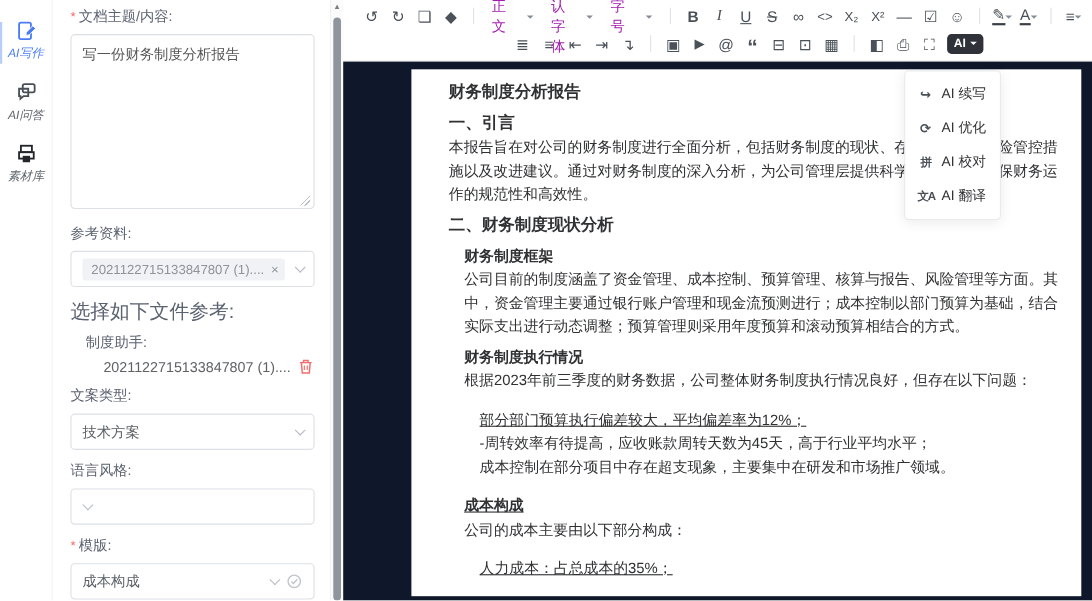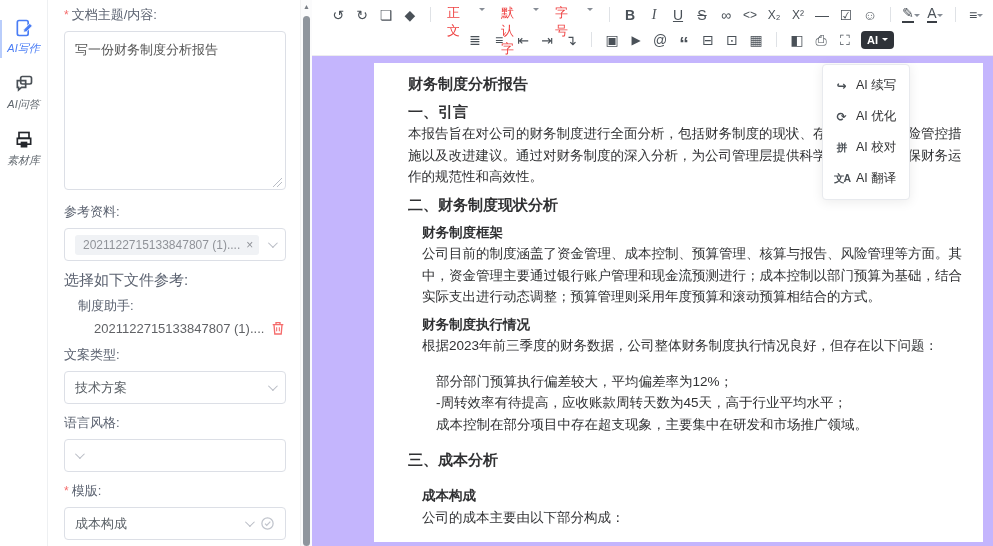--- a/index.html
+++ b/index.html
@@ -25,21 +25,21 @@
   .star { color:#f56c6c; margin-right:3px; font-size:12px; }
   .ta-wrap { position:relative; }
   textarea.topic { width:100%; height:159px; border:1px solid #dcdfe6; border-radius:4px; resize:none; padding:8px 10px; font-size:13px; color:#555; font-family:inherit; line-height:19px; outline:none; }
   .ta-wrap::after { content:""; position:absolute; right:4px; bottom:6px; width:9px; height:9px;
     background:linear-gradient(135deg,transparent 45%,#b9bdc5 45% 53%,transparent 53% 68%,#b9bdc5 68% 76%,transparent 76%); }
   .sel { height:33px; border:1px solid #dcdfe6; border-radius:4px; background:#fff; display:flex; align-items:center; padding:0 10px; font-size:13px; color:#5a6066; cursor:pointer; }
   .sel .grow { flex:1; }
   .chev { width:7px; height:7px; border-right:1.4px solid #b8bcc4; border-bottom:1.4px solid #b8bcc4; transform:rotate(45deg) translateY(-2px); flex:none; }
   .tag { background:#f0f2f5; border-radius:3px; font-size:12px; color:#909399; padding:3px 6px 3px 8px; display:flex; align-items:center; gap:6px; max-width:185px; }
   .tag .tag-x { color:#909399; font-size:12px; cursor:pointer; }
-  .hint-label { font-size:15px; color:#5b6270; margin-top:10px; }
+  .hint-label { font-size:18px; color:#5b6270; margin-top:10px; }
   .assistant-label { font-size:13px; color:#5b6270; margin:7px 0 0 14px; }
   .file-row { display:flex; align-items:center; margin:5px 0 0 30px; }
   .file-name { flex:1; font-size:13px; color:#606266; white-space:nowrap; overflow:hidden; }
   .trash { width:16px; height:16px; color:#f56c6c; cursor:pointer; flex:none; margin-left:6px; }
   .trash svg { width:16px; height:16px; display:block; }
   .okc { width:15px; height:15px; color:#c0c4cc; margin-left:8px; flex:none; }
   .okc svg { width:15px; height:15px; display:block; }
   .btn-row { display:flex; gap:9px; margin-top:13px; }
   .btn { background:#4a7df5; color:#fff; border:none; border-radius:4px; height:28px; font-size:13px; cursor:pointer; font-family:inherit; }
   .btn.generate { flex:1; }
@@ -56,36 +56,36 @@
   .tb-row { display:flex; align-items:center; height:25px; }
   .tb-row2 { justify-content:center; padding-left:46px; }
   .tb-btn { min-width:22px; height:22px; border:none; background:transparent; color:#4a5158; font-size:14px; line-height:20px; padding:0 3px; margin:0 1px; border-radius:3px; cursor:pointer; display:inline-flex; align-items:center; justify-content:center; font-family:inherit; }
   .g-bold { font-weight:bold; }
   .g-italic { font-style:italic; font-family:"Liberation Serif","DejaVu Serif",serif; }
   .g-underline { text-decoration:underline; }
   .g-strike { text-decoration:line-through; }
   .g-pen span, .g-fontcolor span { border-bottom:2px solid #3a3f45; line-height:15px; display:inline-block; }
   .g-quote { font-size:19px; font-weight:bold; line-height:10px; padding-top:8px; }
   .g-small { font-size:12px; }
-  .tb-sel { display:inline-flex; gap:19px; border:none; background:transparent; color:#ef4444; font-size:13px; padding:0 8px; height:22px; cursor:pointer; border-radius:3px; font-family:inherit; }
+  .tb-sel { display:inline-flex; align-items:center; gap:19px; border:none; background:transparent; color:#a21caf; font-size:13px; padding:0 8px; height:22px; cursor:pointer; border-radius:3px; font-family:inherit; }
   .crt { width:0; height:0; border:3.5px solid transparent; border-top-color:#878d96; margin-top:4px; }
   .tb-div { width:1px; height:15px; background:#dfe2e6; margin:0 8px; flex:none; }
   .tb-ai { display:inline-flex; align-items:center; gap:4px; background:#2f3339; color:#fff; border:none; border-radius:4px; font-size:11px; font-weight:bold; padding:3px 6px; margin-left:4px; cursor:pointer; font-family:inherit; }
   .tb-ai .crt { border-top-color:#fff; margin-top:3px; }
 
   
-  .canvas { flex:1; background:#c4b5fd; position:relative; overflow:hidden; }
+  .canvas { flex:1; background:#0f172a; position:relative; overflow:hidden; }
   .page { position:absolute; left:62px; top:7px; width:609px; height:479px; background:#fff; }
   .doc { padding:10px 20px 0 34px; font-size:13.5px; color:#303133; line-height:21.5px; }
   .b-h1 { font-size:15px; font-weight:bold; line-height:22px; }
   .b-h2 { font-size:15px; font-weight:bold; line-height:22px; margin-top:6px; }
   .b-h3 { font-weight:bold; margin-top:6px; }
   .ind1 { padding-left:14px; }
   .ind2 { padding-left:28px; }
-  .gap-top { margin-top:14px; }
+  .gap-top { margin-top:14px;text-decoration:underline; }
 
   
   .ai-menu { position:absolute; left:510px; top:8px; width:88px; background:#fff; border:1px solid #e8eaee; border-radius:4px; box-shadow:0 2px 12px rgba(0,0,0,.08); padding:5px 0; z-index:5; }
   .ai-menu-item { display:flex; align-items:center; gap:7px; padding:7px 11px; font-size:12.5px; color:#303133; cursor:pointer; white-space:nowrap; }
   .mi-icon { width:15px; color:#4a5056; font-size:12px; text-align:center; flex:none; font-weight:bold; }
   .mi-icon.txt { font-size:10.5px; letter-spacing:-1px; }
 </style>
 </head>
 <body>
 
@@ -323,21 +323,20 @@
             <div class="b-h2">一、引言</div>
             <div class="b-p">本报告旨在对公司的财务制度进行全面分析，包括财务制度的现状、存在的问题、风险管控措施以及改进建议。通过对财务制度的深入分析，为公司管理层提供科学决策依据，确保财务运作的规范性和高效性。</div>
             <div class="b-h2">二、财务制度现状分析</div>
             <div class="b-h3 ind1">财务制度框架</div>
             <div class="b-p ind1">公司目前的制度涵盖了资金管理、成本控制、预算管理、核算与报告、风险管理等方面。其中，资金管理主要通过银行账户管理和现金流预测进行；成本控制以部门预算为基础，结合实际支出进行动态调整；预算管理则采用年度预算和滚动预算相结合的方式。</div>
             <div class="b-h3 ind1">财务制度执行情况</div>
             <div class="b-p ind1">根据2023年前三季度的财务数据，公司整体财务制度执行情况良好，但存在以下问题：</div>
             <div class="b-p ind2 gap-top">部分部门预算执行偏差较大，平均偏差率为12%；</div>
             <div class="b-p ind2">-周转效率有待提高，应收账款周转天数为45天，高于行业平均水平；</div>
             <div class="b-p ind2">成本控制在部分项目中存在超支现象，主要集中在研发和市场推广领域。</div>
-            <div class="b-h2 gap-top">三、成本分析</div>
             <div class="b-h3 ind1 gap-top">成本构成</div>
             <div class="b-p ind1">公司的成本主要由以下部分构成：</div>
             <div class="b-p ind2 gap-top">人力成本：占总成本的35%；</div>
           </div>
       </div>
       <div class="ai-menu" id="ai-menu">
           <div class="ai-menu-item">
             <span class="mi-icon">↪</span>
             <span>AI 续写</span>
           </div>

